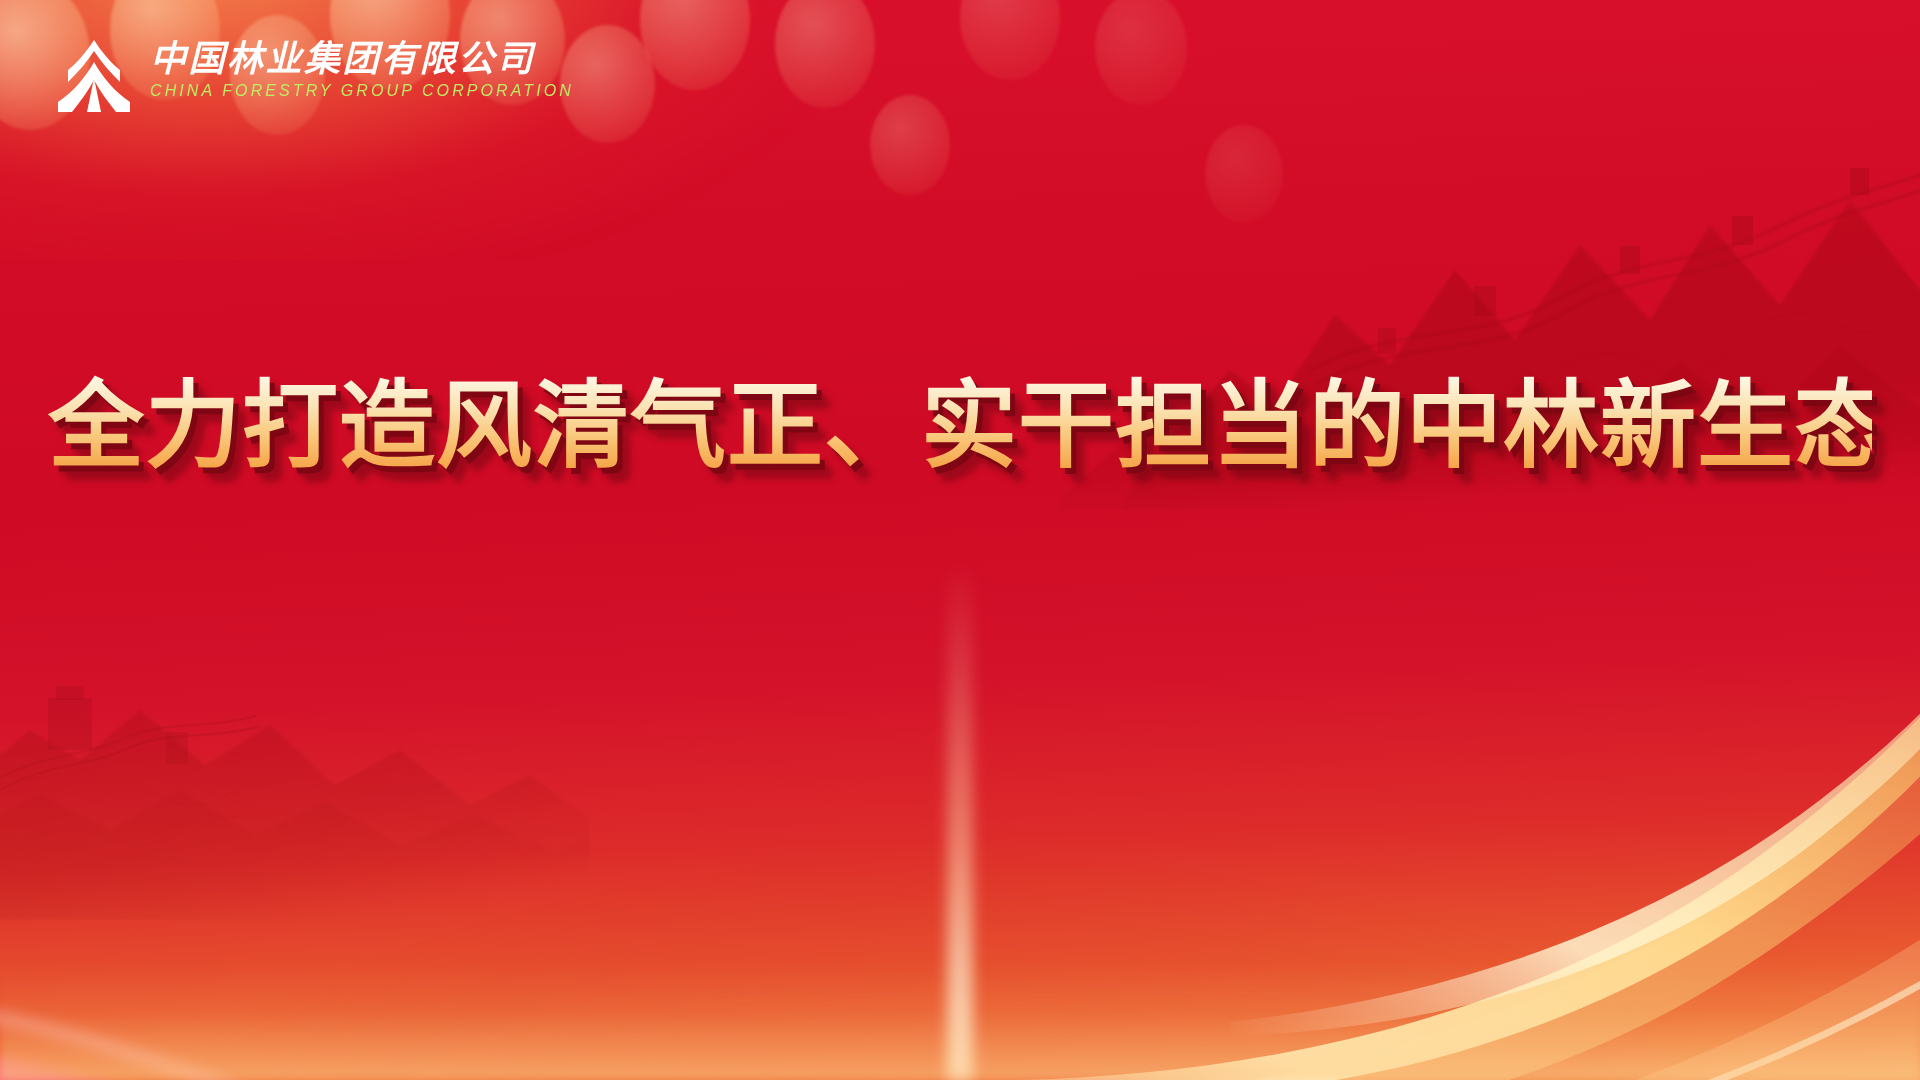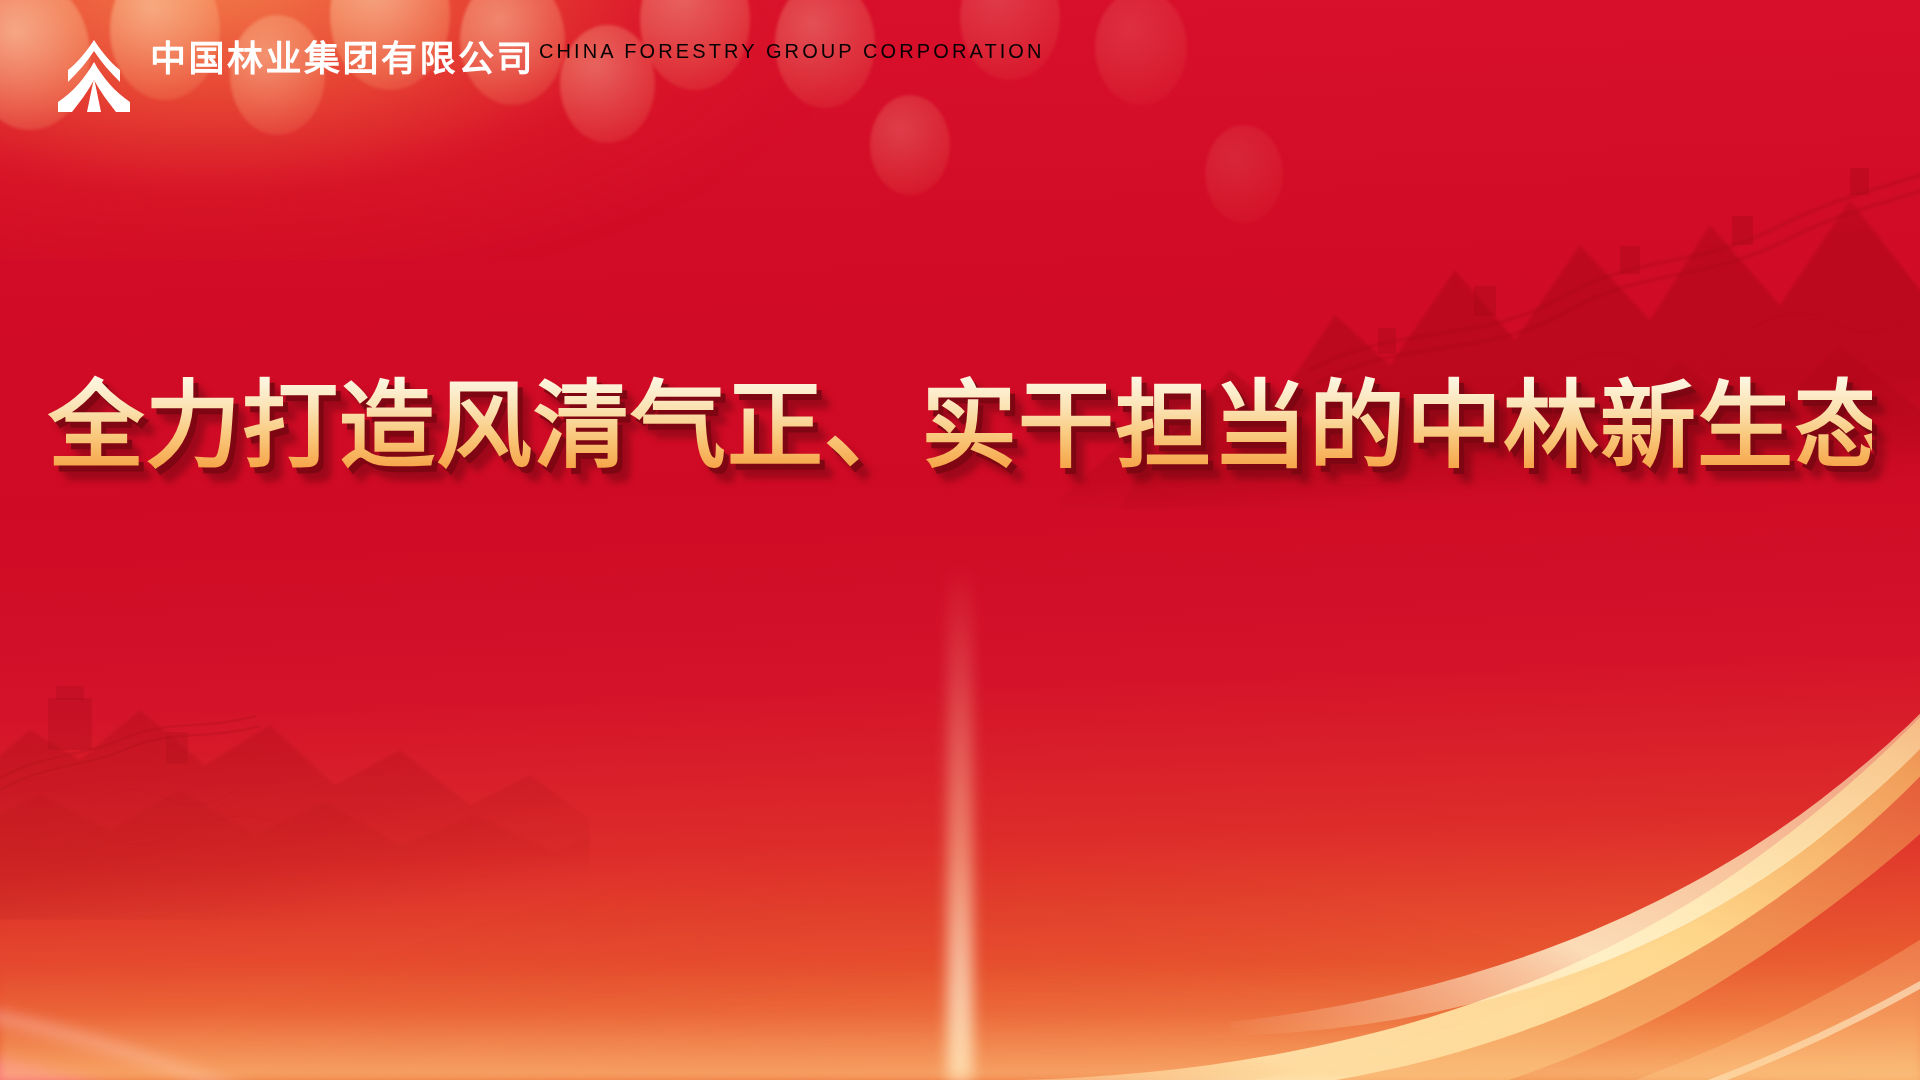--- a/index.html
+++ b/index.html
@@ -168,33 +168,33 @@
     position: absolute;
     left: 56px; top: 36px;
     display: flex;
     align-items: flex-start;
     gap: 18px;
     z-index: 6;
   }
   .logo-mark { width: 76px; height: 74px; flex: none; margin-top: 2px; }
   .logo-mark svg { width: 100%; height: 100%; display: block; }
 
-  .logo-text { display: flex; flex-direction: row; gap: 4px; padding-top: 4px; }
+  .logo-text { display: flex; flex-direction: column; gap: 4px; padding-top: 4px; font-style: italic; }
   .logo-cn {
     color: #ffffff;
     font-size: 36px;
     line-height: 1.05;
     font-weight: 700;
     letter-spacing: 2.5px;
     white-space: nowrap;
     font-family: "Liberation Sans", "DejaVu Sans", sans-serif;
   }
   .logo-en {
-    color: #000000;
-    font-size: 20px;
+    color: #bef264;
+    font-size: 16px;
     line-height: 1.1;
     letter-spacing: 3.1px;
     font-weight: 400;
     white-space: nowrap;
     opacity: 0.97;
     font-family: "Liberation Sans", "DejaVu Sans", sans-serif;
   }
 
   
   .headline {

